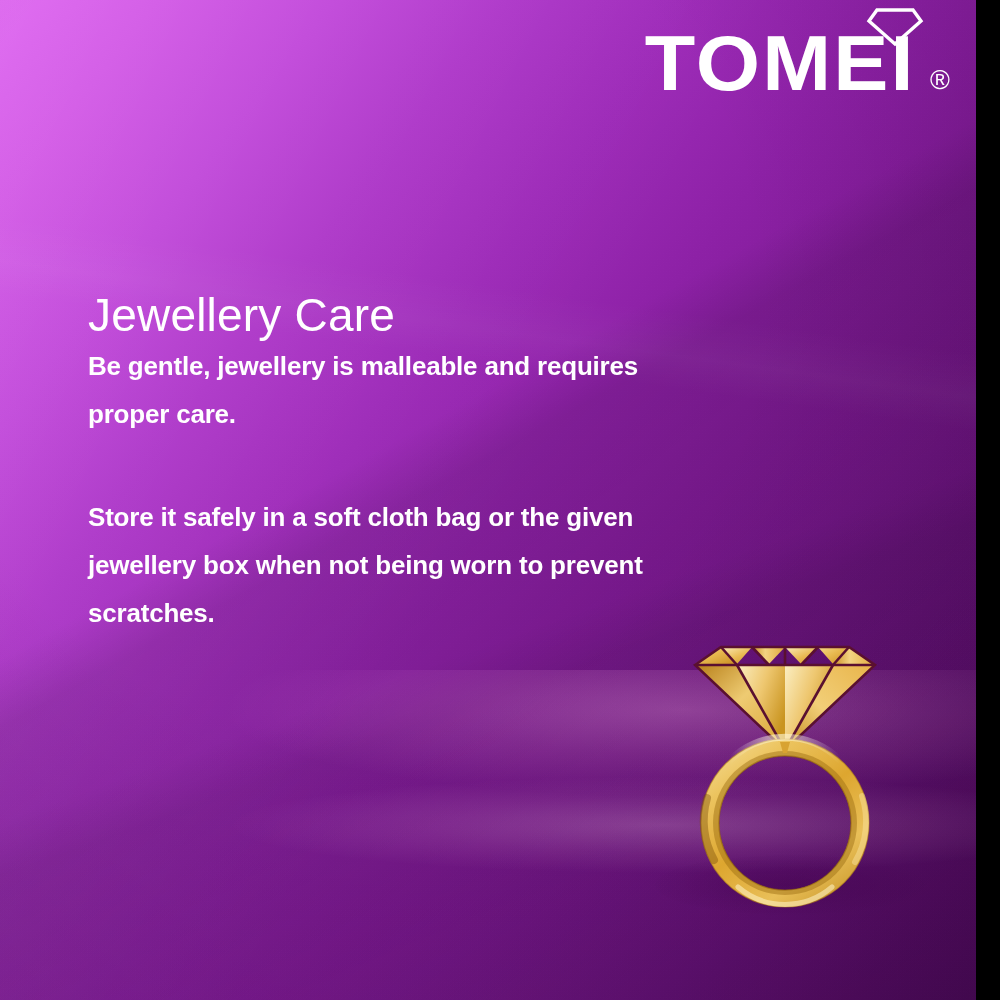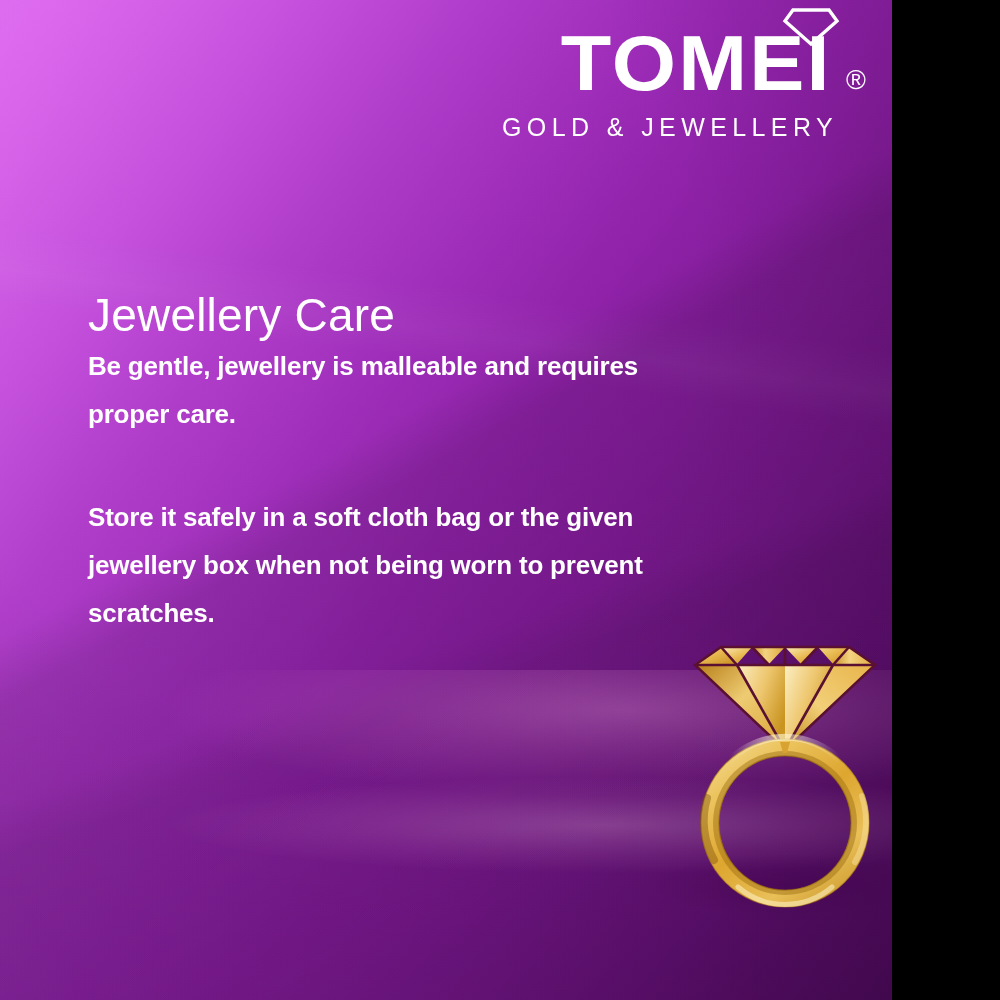--- a/index.html
+++ b/index.html
@@ -4,21 +4,21 @@
 <style>
   * { margin:0; padding:0; box-sizing:border-box; }
   html,body { width:1000px; height:1000px; overflow:hidden; }
   body {
     font-family: "Liberation Sans", sans-serif;
     background:#000;
   }
 
   #poster {
     position:relative;
-    width:892px;
+    width:976px;
     height:1000px;
     overflow:hidden;
     background:#8a1f93;
   }
 
   
   .bg-base {
     position:absolute; inset:0;
     background:
       linear-gradient(128deg,
@@ -206,21 +206,20 @@
 
       <svg class="logo-diamond" viewBox="0 0 58 40">
         <path d="M11 3 L47 3 L55 14 L29 37 L3 14 Z" fill="none" stroke="#ffffff" stroke-width="3.4" stroke-linejoin="miter"></path>
       </svg>
 
       <div class="logo-wordmark">TOMEI</div>
 
       <div class="logo-reg">®</div>
     </div>
 
-    <div class="logo-tagline">GOLD &amp; JEWELLERY</div>
   </div>
 
   <div class="copy">
     <div class="headline">Jewellery Care</div>
 
     <div class="para">Be gentle, jewellery is malleable and requires proper care.</div>
 
     <div class="para">Store it safely in a soft cloth bag or the given jewellery box when not being worn to prevent scratches.</div>
   </div>
 

